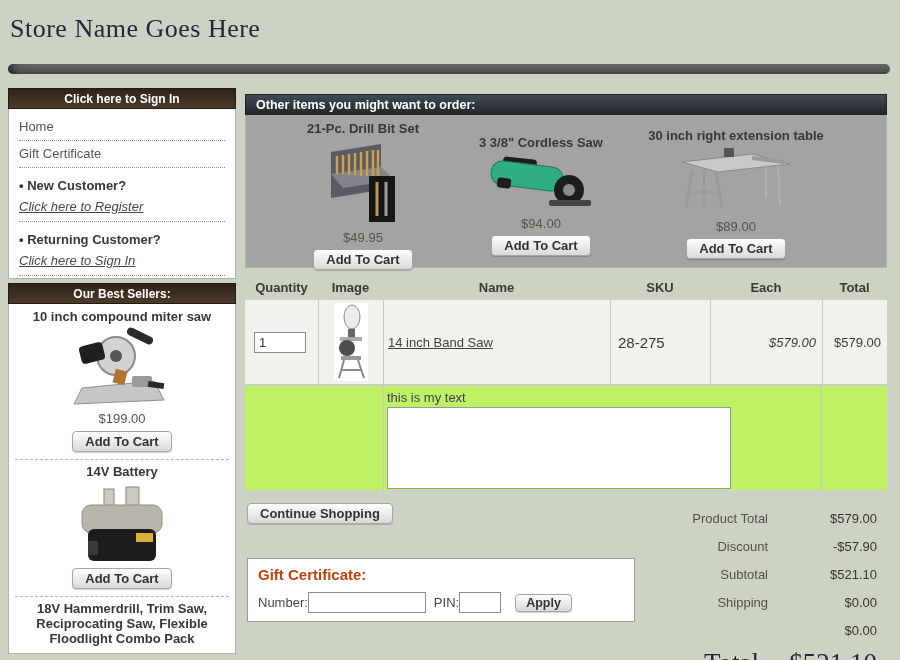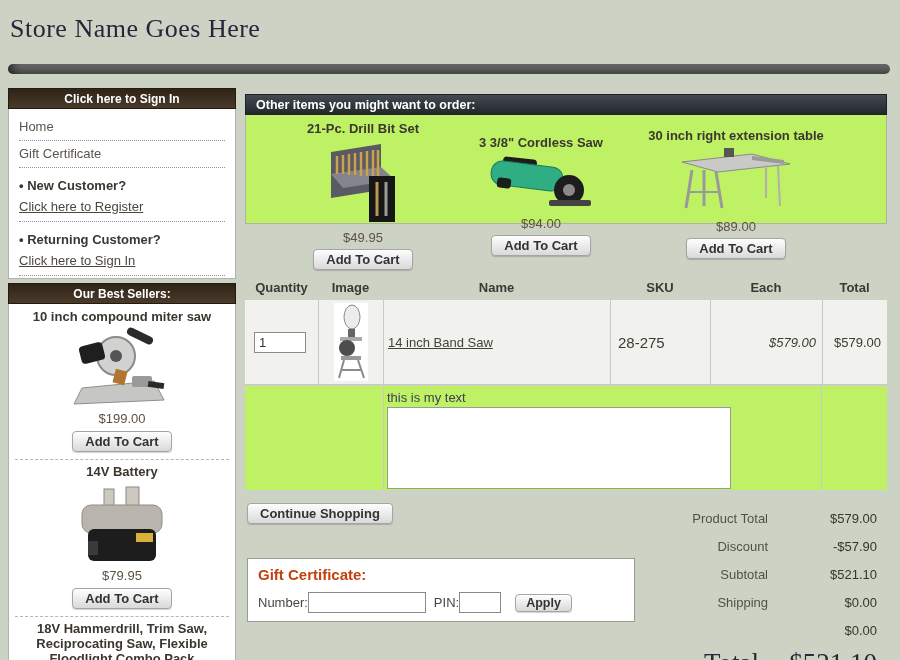--- a/index.html
+++ b/index.html
@@ -23,34 +23,34 @@
     padding:2px 12px; cursor:pointer; box-shadow:0 1px 1px rgba(0,0,0,.18); }
   .btn-sm { padding:1px 10px; font-size:12.5px; }
 
   
   .sidebar { position:absolute; left:8px; top:88px; width:228px; }
   .panel-body { background:#fff; border:1px solid #b1b1ad; border-top:none; }
   .signin-body { padding:5px 10px 2px 10px; }
   .nav-item { font-size:13px; color:#5a544c; padding:5px 0 6px 0; border-bottom:1px dotted #968fa0; cursor:pointer; }
   .acct-q { font-size:13px; font-weight:bold; color:#3b362f; padding:10px 0 2px 0; }
   .acct-link { font-size:13px; color:#4d473f; text-decoration:underline; padding:4px 0 7px 0;
-    border-bottom:1px dotted #968fa0; cursor:pointer; }
+    border-bottom:1px dotted #968fa0; cursor:pointer;font-style:italic; }
   .bestsellers { margin-top:4px; }
   .bs-body { padding:2px 4px 6px 4px; text-align:center; }
   .bs-name { font-size:13px; font-weight:bold; color:#3b362f; line-height:15px; padding:3px 2px 1px 2px; }
   .bs-img { height:84px; display:flex; align-items:center; justify-content:center; }
   .bs-img.tall { height:86px; }
   .bs-price { font-size:13px; color:#5d5144; padding:2px 0 3px 0; }
   .bs-divider { border-bottom:1px dashed #b5b5b3; margin:7px 2px 1px 2px; }
   .bs-btn-row { padding:2px 0 0 0; }
 
   
   .main { position:absolute; left:245px; top:0; width:642px; height:660px; }
   .sugg-head { position:absolute; top:94px; left:0; width:642px; }
-  .sugg-body { position:absolute; top:115px; left:0; width:642px; height:109px; background:#bef264;
+  .sugg-body { position:absolute; top:115px; left:0; width:642px; height:153px; background:#a3a3a3;
     border:1px solid #b1b1ad; border-top:none; }
   .card { position:absolute; width:200px; text-align:center; }
   .card .s-name { font-size:13px; font-weight:bold; color:#3b362f; }
   .card .s-img { display:flex; align-items:center; justify-content:center; }
   .card .s-price { font-size:13px; color:#5d5144; padding:2px 0 4px 0;text-align:center; }
   .c1 { left:17px; top:6px; } .c1 .s-img { height:92px; }
   .c2 { left:195px; top:20px; } .c2 .s-img { height:64px; }
   .c3 { left:390px; top:13px; } .c3 .s-img { height:74px; }
 
   
@@ -147,21 +147,20 @@
         <div class="bs-img tall">
           <svg width="116" height="84" viewBox="0 0 116 84">
             <rect x="40" y="8" width="10" height="18" fill="#cdc9c1" stroke="#8a8a84"></rect>
             <rect x="62" y="6" width="13" height="20" fill="#cdc9c1" stroke="#8a8a84"></rect>
             <rect x="18" y="24" width="80" height="28" rx="9" fill="#b9b5ad" stroke="#918d85"></rect>
             <rect x="24" y="48" width="68" height="32" rx="6" fill="#1d1d1d"></rect>
             <rect x="72" y="52" width="17" height="9" fill="#d8b13a"></rect>
             <rect x="24" y="60" width="10" height="14" fill="#3a3a3a"></rect>
           </svg>
         </div>
-        <div class="bs-price">$79.95</div>
         <div class="bs-btn-row"><span class="btn">Add To Cart</span></div>
         <div class="bs-divider"></div>
       </div>
 
       <div>
         <div class="bs-name">18V Hammerdrill, Trim Saw, Reciprocating Saw, Flexible Floodlight Combo Pack</div>
 
       </div>
     </div>
   </aside>

